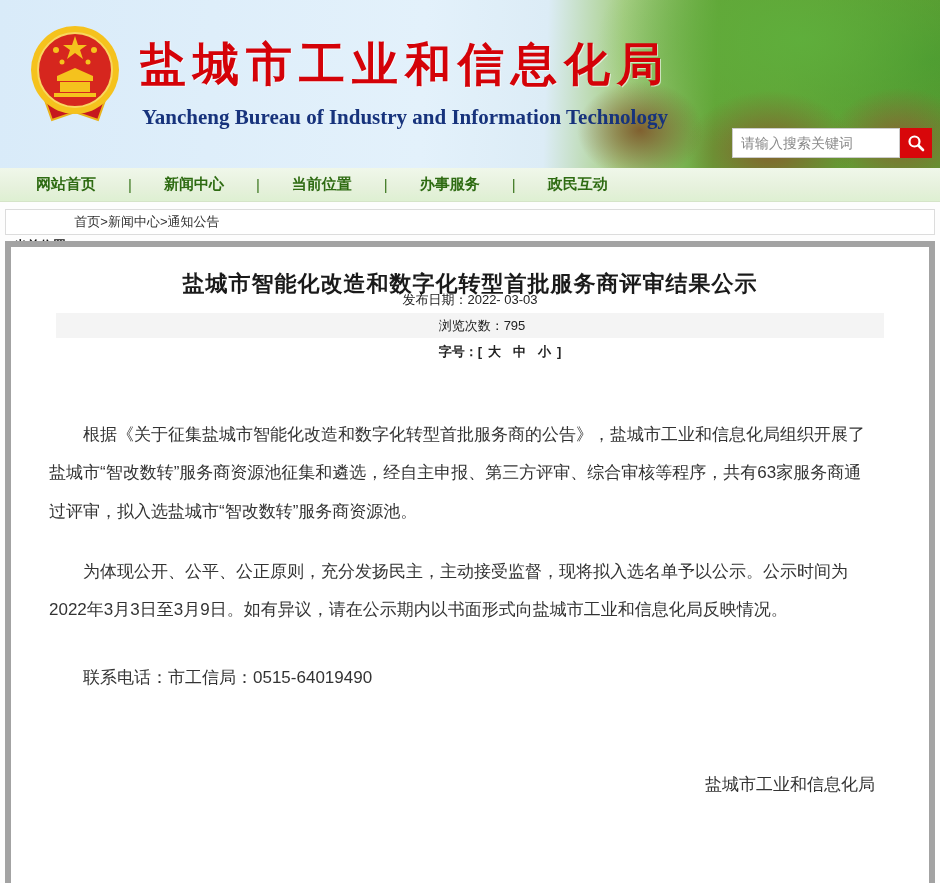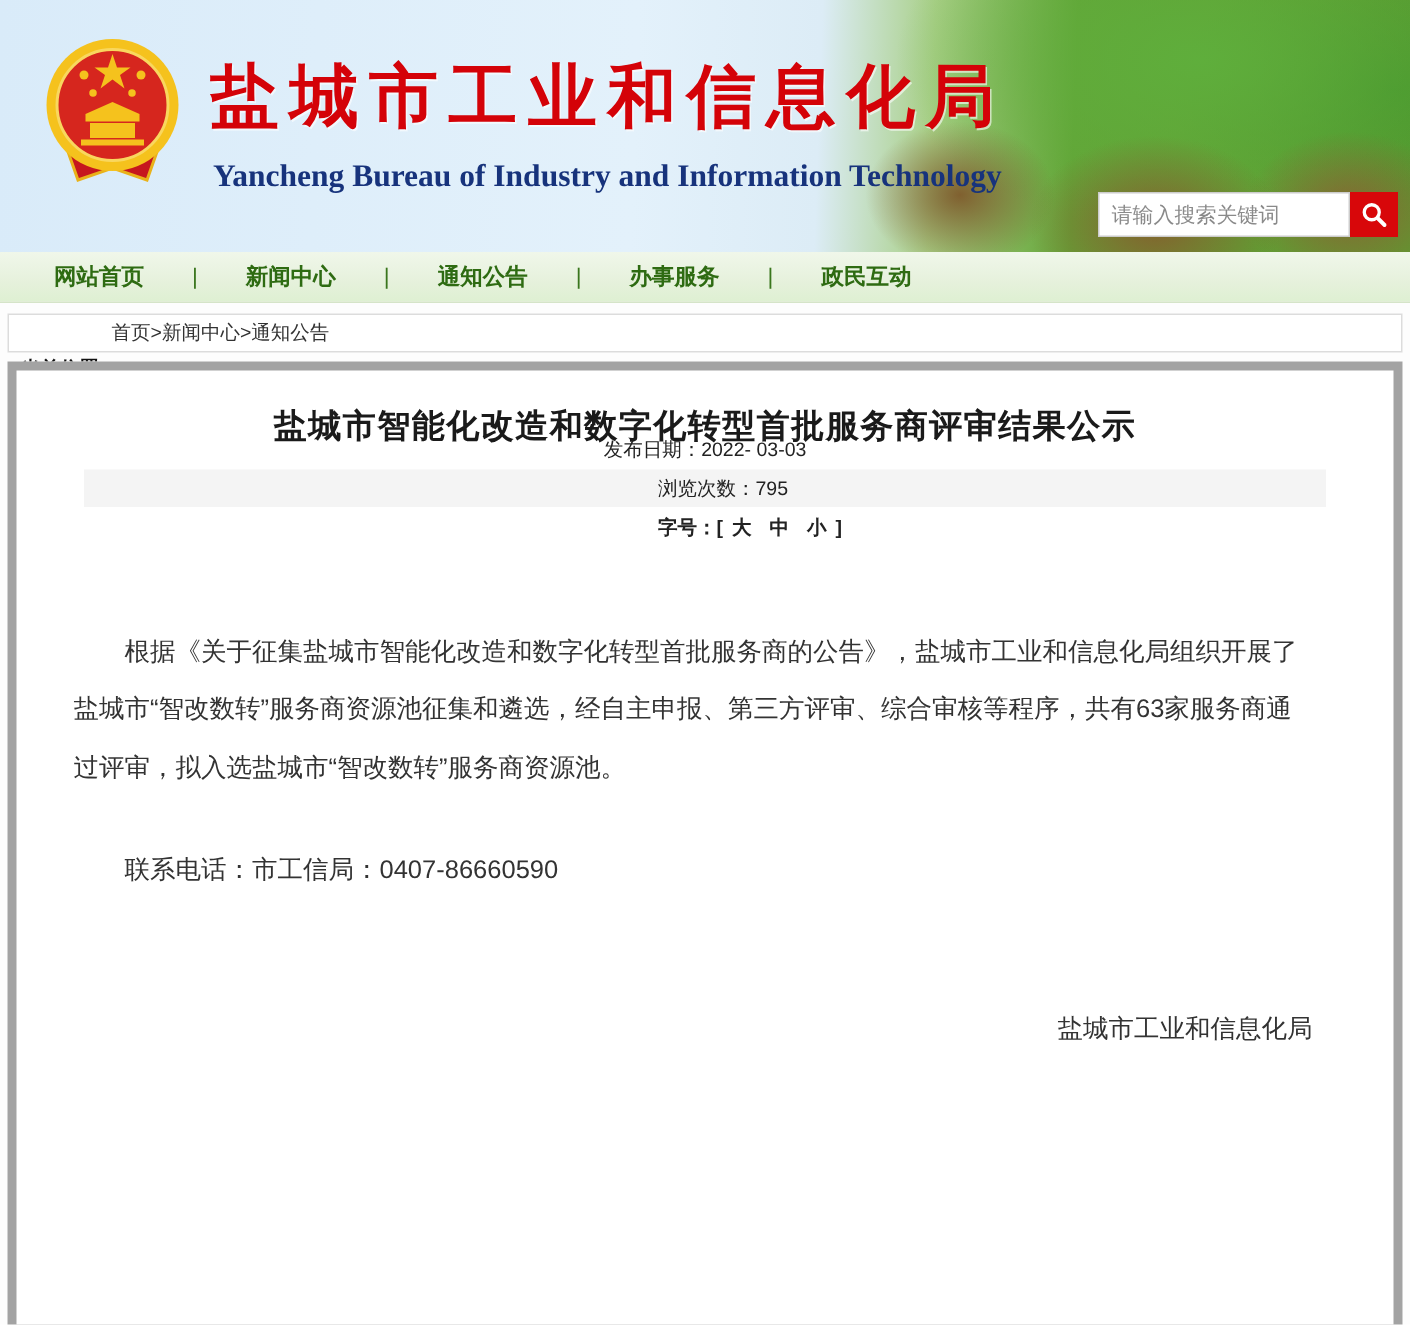--- a/index.html
+++ b/index.html
@@ -122,21 +122,21 @@
       </svg>
     </button>
   </div>
 </div>
 
 <div class="nav">
   <a class="nav-item">网站首页</a>
   <span class="nav-sep">|</span>
   <a class="nav-item">新闻中心</a>
   <span class="nav-sep">|</span>
-  <a class="nav-item">通知公告</a>
+  <a class="nav-item">当前位置</a>
   <span class="nav-sep">|</span>
   <a class="nav-item">办事服务</a>
   <span class="nav-sep">|</span>
   <a class="nav-item">政民互动</a>
 </div>
 
 <div class="breadcrumb">
   <span class="breadcrumb-label">当前位置:</span>
   <span class="breadcrumb-path">首页&gt;新闻中心&gt;通知公告</span>
 </div>
@@ -158,17 +158,18 @@
       <span class="fs-bracket">[</span>
       <span class="fs-opt">大</span>
       <span class="fs-opt">中</span>
       <span class="fs-opt">小</span>
       <span class="fs-bracket">]</span>
     </span>
   </div>
 
   <div class="article-body">
     <p class="para">根据《关于征集盐城市智能化改造和数字化转型首批服务商的公告》，盐城市工业和信息化局组织开展了盐城市“智改数转”服务商资源池征集和遴选，经自主申报、第三方评审、综合审核等程序，共有63家服务商通过评审，拟入选盐城市“智改数转”服务商资源池。</p>
-    <p class="contact-line">联系电话：市工信局：0407-86660590</p>
+    <p class="para">为体现公开、公平、公正原则，充分发扬民主，主动接受监督，现将拟入选名单予以公示。公示时间为2022年3月3日至3月9日。如有异议，请在公示期内以书面形式向盐城市工业和信息化局反映情况。</p>
+    <p class="contact-line">联系电话：市工信局：0515-64019490</p>
     <p class="signature">盐城市工业和信息化局</p>
 
   </div>
 </div>
 
 </body></html>

